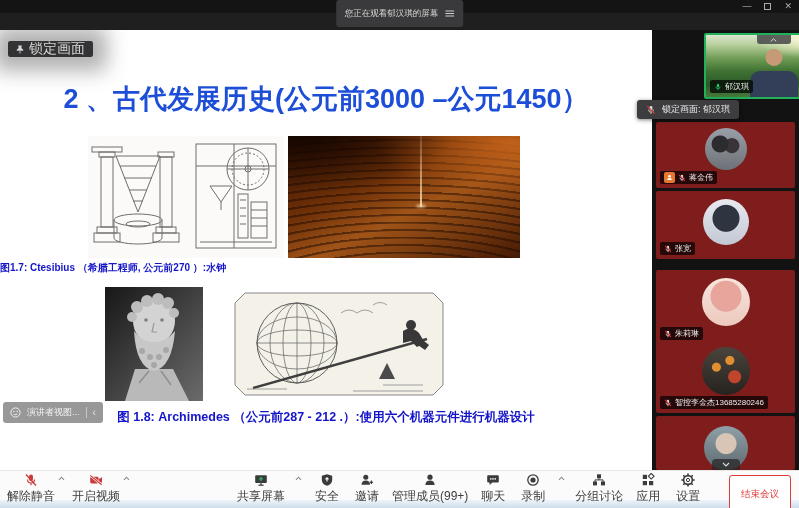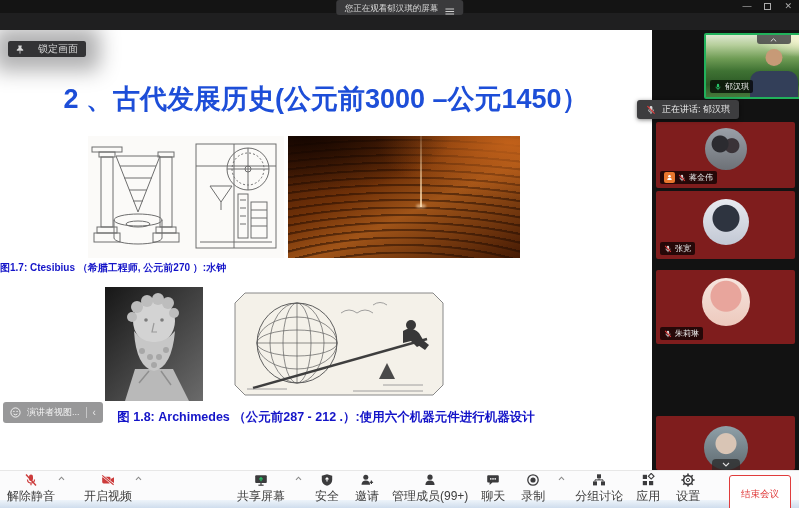--- a/index.html
+++ b/index.html
@@ -2,22 +2,22 @@
 <html><head>
 <meta charset="utf-8">
 <style>
   * { margin:0; padding:0; box-sizing:border-box; }
   body { background:#555; font-family:"Liberation Sans", sans-serif; }
   #app { position:relative; width:799px; height:508px; background:#161616; overflow:hidden;
          font-family:"Liberation Sans", sans-serif; }
 
   
   .titlebar { position:absolute; left:0; top:0; width:100%; height:13px; background:#141414; z-index:4; }
-  .banner { position:absolute; left:50%; top:0; transform:translateX(-50%); height:15px;
-            background:#3a3a3c; border-radius:3px; display:flex; align-items:flex-end; gap:7px;
+  .banner { position:absolute; left:50%; top:0; transform:translateX(-50%); height:27px;
+            background:#3a3a3c; border-radius:3px; display:flex; align-items:center; gap:7px;
             padding:0 9px; color:#d9d9d9; font-size:8.5px; z-index:6; white-space:nowrap; }
   .winctrl { position:absolute; right:7px; top:1px; display:flex; gap:13px; align-items:center;
              color:#ababab; font-size:9px; z-index:6; }
   .maxbox { width:7px; height:7px; border:1px solid #ababab; }
 
   
   .statusbar { position:absolute; left:0; top:13px; width:100%; height:17px; background:#1f1f20; z-index:4; }
   .status-left { position:absolute; left:8px; top:3px; display:flex; gap:7px; align-items:center; height:11px; }
   .info-ic { width:10px; height:10px; border-radius:50%; background:#8b8e92; color:#1f1f20;
              font-size:7.5px; font-weight:bold; display:flex; align-items:center; justify-content:center; }
@@ -25,22 +25,22 @@
                align-items:center; justify-content:center; }
   .sig { display:flex; align-items:flex-end; gap:1px; height:9px; }
   .sig i { width:2px; background:#2fc76a; display:block; border-radius:0.5px; }
   .status-right { position:absolute; right:7px; top:1px; display:flex; gap:8px; align-items:center; height:15px; }
   .time-chip { color:#cfcfcf; font-size:9px; background:#2b2b2c; border-radius:2px; padding:1.5px 5px; }
   .view-chip { display:flex; align-items:center; gap:4px; background:#2b2b2c; border:1px solid #4e4e4e;
                border-radius:2px; color:#c8c8c8; font-size:8.5px; padding:1px 6px; height:14px; }
 
   
   .slide { position:absolute; left:0; top:30px; width:652px; height:440px; background:#ffffff; overflow:hidden; }
-  .lockpill { position:absolute; left:8px; top:11px; height:16px; display:flex; align-items:center; gap:14px;
-              background:rgba(43,43,45,.96); border-radius:2px; padding:0 8px; color:#d6d6d6; font-size:10px;
+  .lockpill { position:absolute; left:8px; top:11px; height:16px; display:flex; align-items:center; gap:5px;
+              background:rgba(43,43,45,.96); border-radius:2px; padding:0 8px; color:#d6d6d6; font-size:14px;
               box-shadow:0 0 20px 14px rgba(32,32,34,.35); z-index:3; }
   .slide-title { position:absolute; left:0; top:51px; width:100%; text-align:center; color:#1d4ed8;
                  font-size:27px; font-weight:900; white-space:nowrap; }
   .img-engraving { position:absolute; left:88px; top:106px; width:196px; height:122px; background:#fbfaf8; }
   .img-amber { position:absolute; left:288px; top:106px; width:232px; height:122px; overflow:hidden;
       background:
         radial-gradient(120% 90% at 8% 0%, rgba(18,5,0,.9), transparent 52%),
         radial-gradient(120% 95% at 96% 6%, rgba(196,98,26,.95), transparent 48%),
         repeating-radial-gradient(100% 75% at 50% 150%, rgba(0,0,0,0) 0 13px, rgba(30,10,1,.5) 15px 19px),
         linear-gradient(155deg, #331103 0%, #703108 38%, #a05418 58%, #451a04 100%); }
@@ -309,21 +309,21 @@
     </div>
   </div>
 
   <div class="toast">
     <svg width="10" height="10" viewBox="0 0 14 14">
       <rect x="5" y="1.5" width="4" height="6.5" rx="2" fill="#d8d8d8"></rect>
       <path d="M3.5 6.5a3.5 3.5 0 0 0 7 0" fill="none" stroke="#d8d8d8" stroke-width="1.2"></path>
       <line x1="7" y1="10.2" x2="7" y2="12.5" stroke="#d8d8d8" stroke-width="1.2"></line>
       <line x1="2" y1="1.5" x2="12" y2="12" stroke="#e23b3b" stroke-width="1.6"></line>
     </svg>
-    <span>正在讲话: 郁汉琪</span>
+    <span>锁定画面: 郁汉琪</span>
   </div>
 
   <div class="sidebar">
 
     <div class="tile t1">
       <div class="collapse-tab">
         <svg width="7" height="4" viewBox="0 0 7 4">
             <polyline points="0.8,3.4 3.5,0.8 6.2,3.4" fill="none" stroke="#ddd" stroke-width="1"></polyline>
           </svg>
       </div>
@@ -377,20 +377,32 @@
         <svg width="8" height="8" viewBox="0 0 14 14">
           <rect x="5" y="1.5" width="4" height="6.5" rx="2" fill="#d8d8d8"></rect>
           <path d="M3.5 6.5a3.5 3.5 0 0 0 7 0" fill="none" stroke="#d8d8d8" stroke-width="1.4"></path>
           <line x1="7" y1="10.2" x2="7" y2="12.5" stroke="#d8d8d8" stroke-width="1.4"></line>
           <line x1="2" y1="1.5" x2="12" y2="12" stroke="#e23b3b" stroke-width="1.8"></line>
         </svg>
         <span>朱莉琳</span>
       </div>
     </div>
 
+    <div class="tile t5">
+      <div class="avatar av5"></div>
+      <div class="nametag">
+        <svg width="8" height="8" viewBox="0 0 14 14">
+          <rect x="5" y="1.5" width="4" height="6.5" rx="2" fill="#d8d8d8"></rect>
+          <path d="M3.5 6.5a3.5 3.5 0 0 0 7 0" fill="none" stroke="#d8d8d8" stroke-width="1.4"></path>
+          <line x1="7" y1="10.2" x2="7" y2="12.5" stroke="#d8d8d8" stroke-width="1.4"></line>
+          <line x1="2" y1="1.5" x2="12" y2="12" stroke="#e23b3b" stroke-width="1.8"></line>
+        </svg>
+        <span>智控李金杰13685280246</span>
+      </div>
+    </div>
 
     <div class="tile t6">
       <div class="avatar av6"></div>
       <div class="scroll-down">
         <svg width="8" height="5" viewBox="0 0 8 5">
             <polyline points="1,1 4,4 7,1" fill="none" stroke="#ddd" stroke-width="1.1"></polyline>
           </svg>
       </div>
     </div>
   </div>
@@ -402,21 +414,21 @@
           <rect x="5" y="1.5" width="4" height="6.5" rx="2" fill="#cc3b3b"></rect>
           <path d="M3.5 6.5a3.5 3.5 0 0 0 7 0" fill="none" stroke="#cc3b3b" stroke-width="1.2"></path>
           <line x1="7" y1="10.2" x2="7" y2="12.2" stroke="#cc3b3b" stroke-width="1.2"></line>
           <line x1="2" y1="1.5" x2="12" y2="12.5" stroke="#cc3b3b" stroke-width="1.4"></line>
         </svg>
         <span class="lbl">解除静音</span>
       </div>
       <svg class="chev" width="7" height="5" viewBox="0 0 7 5">
           <polyline points="1,3.8 3.5,1.2 6,3.8" fill="none" stroke="#8a8a8a" stroke-width="1.1"></polyline>
         </svg>
-      <div class="tbtn" style="margin-left:16px">
+      <div class="tbtn" style="margin-left:4px">
         <svg width="14" height="14" viewBox="0 0 14 14">
           <rect x="1.2" y="3.8" width="8.3" height="6.6" rx="1.4" fill="#cc3b3b"></rect>
           <polygon points="9.8,6.1 13,4.3 13,10 9.8,8.2" fill="#cc3b3b"></polygon>
           <line x1="1.2" y1="2.4" x2="12.6" y2="11.8" stroke="#fff" stroke-width="2.2"></line>
           <line x1="1.2" y1="2.4" x2="12.6" y2="11.8" stroke="#cc3b3b" stroke-width="1.2"></line>
         </svg>
         <span class="lbl">开启视频</span>
       </div>
       <svg class="chev" width="7" height="5" viewBox="0 0 7 5">
           <polyline points="1,3.8 3.5,1.2 6,3.8" fill="none" stroke="#8a8a8a" stroke-width="1.1"></polyline>

